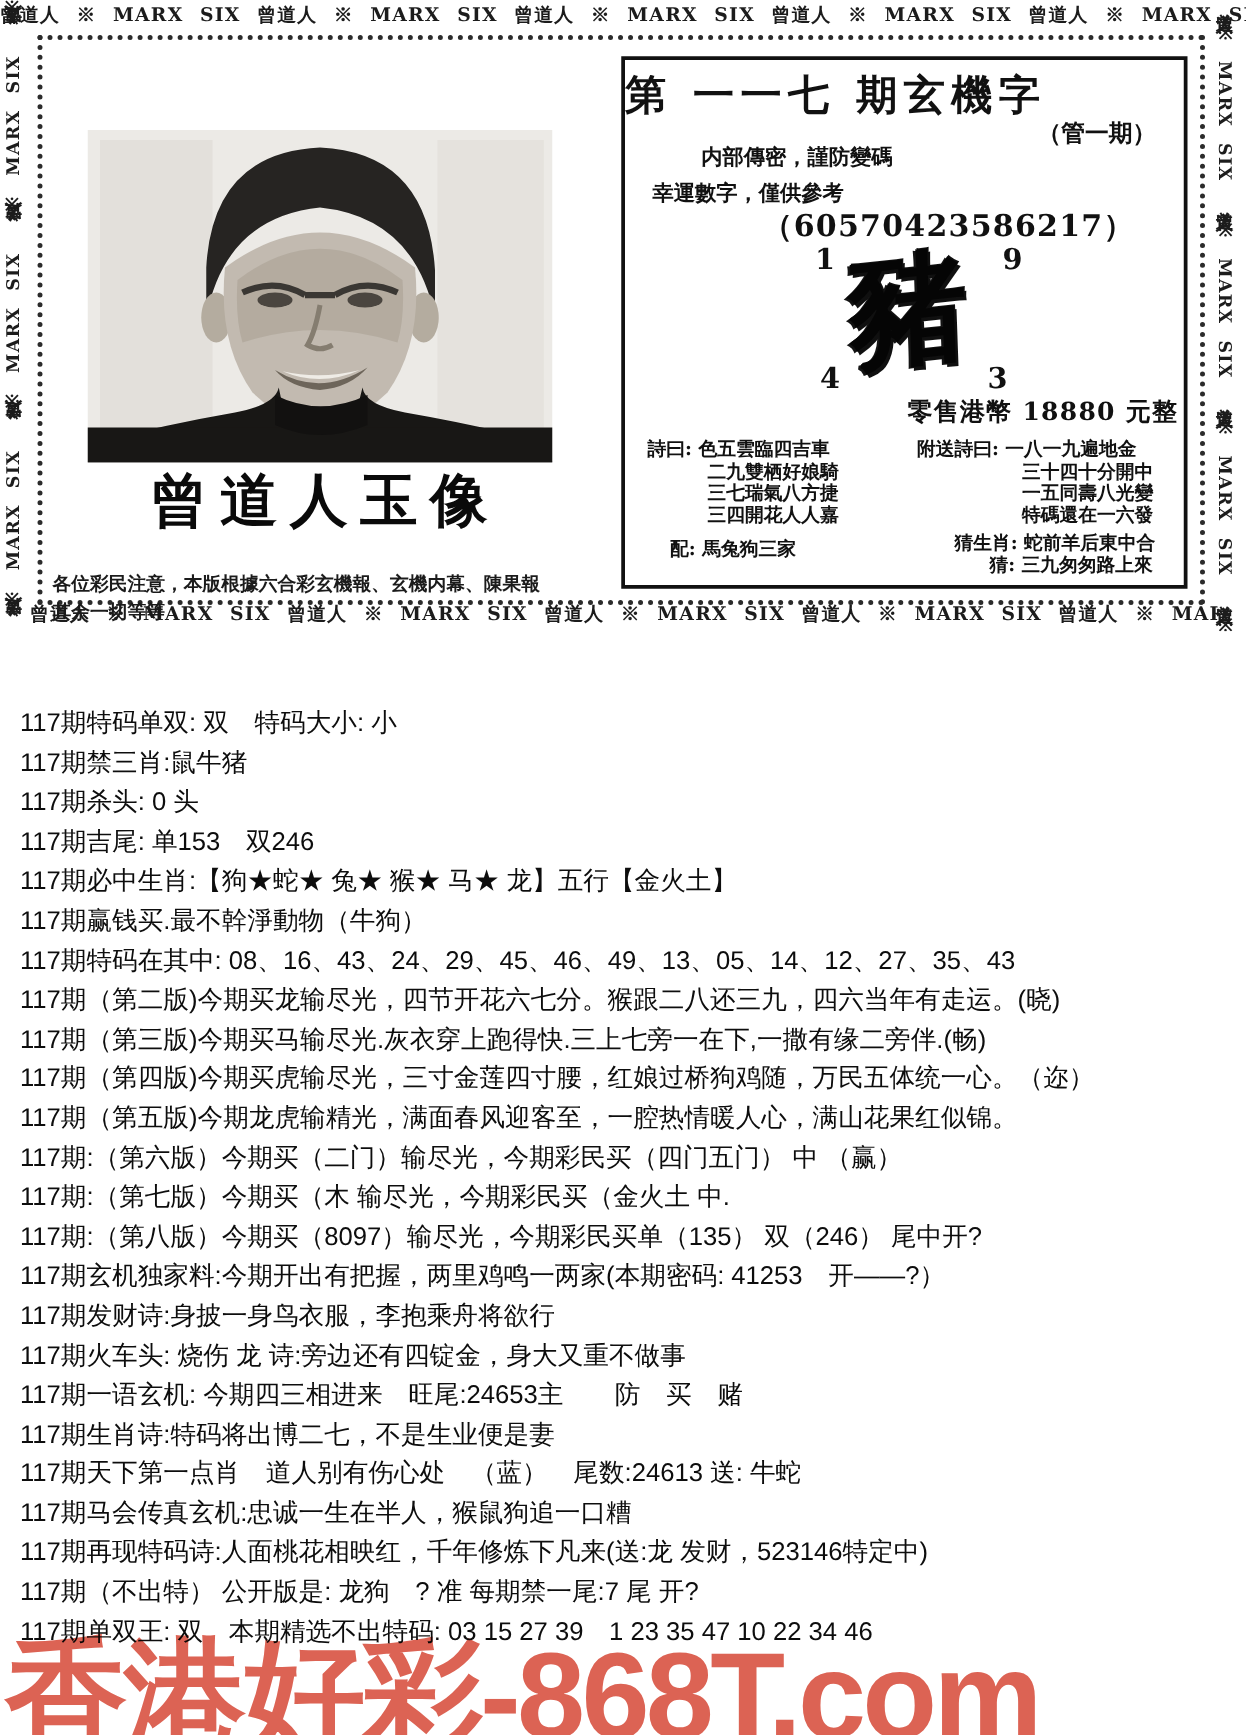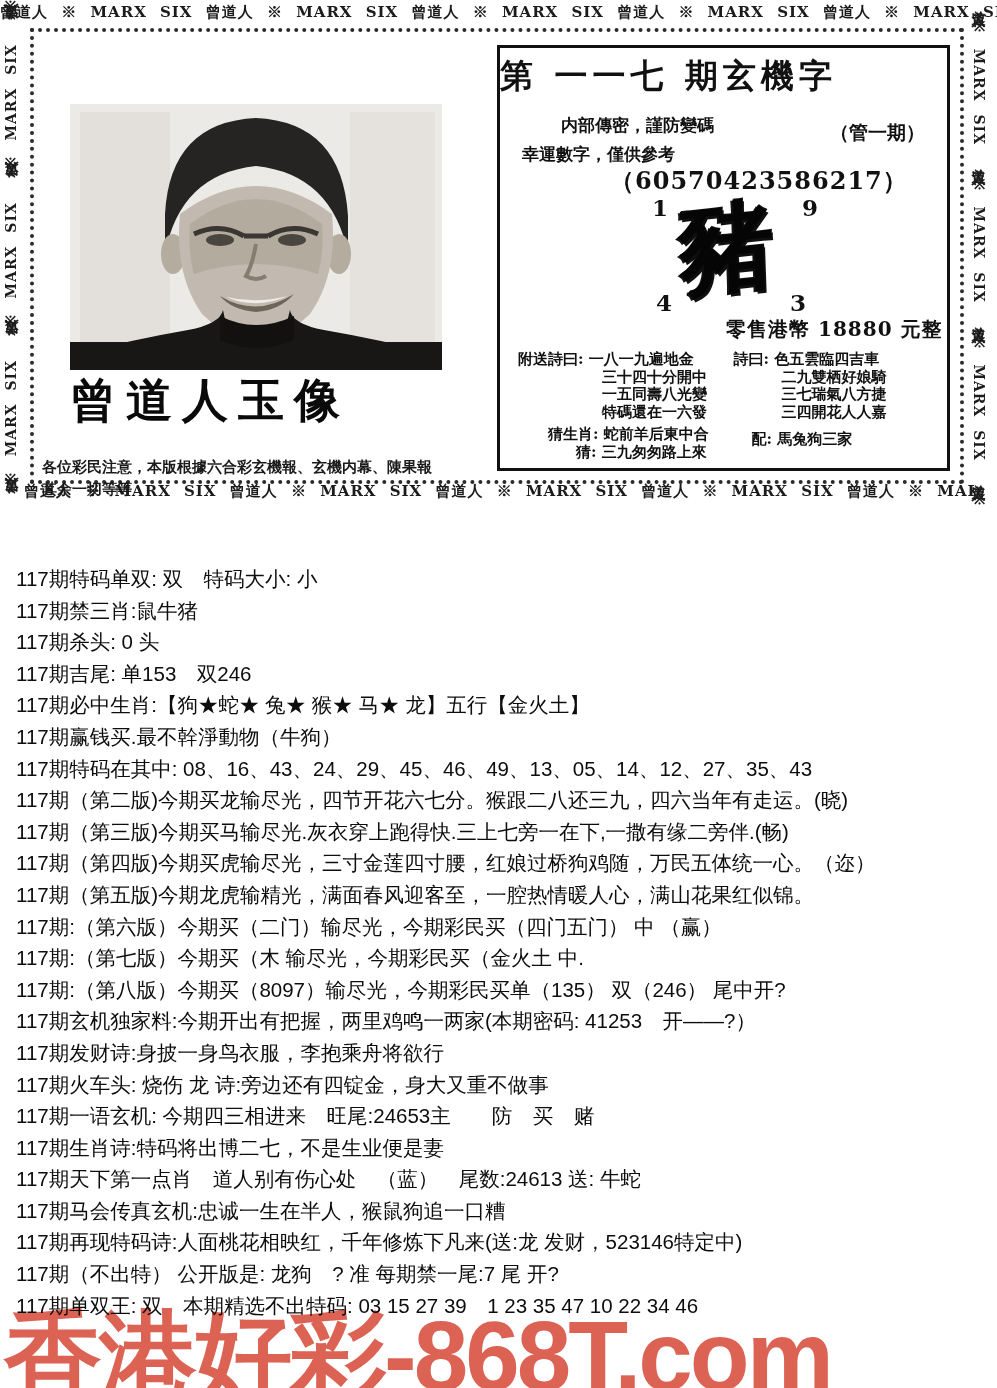--- a/index.html
+++ b/index.html
@@ -13,33 +13,33 @@
   .strip-bottom{top:482px;left:24px;width:950px;overflow:hidden;}
   .strip-vert{writing-mode:vertical-rl;height:505px;top:0;overflow:hidden;font-size:14px;}
   .strip-left{left:1px;transform:rotate(180deg);}
   .strip-right{left:970px;}
 
   .deco-box{position:absolute;left:30px;top:28px;width:926px;height:448px;
             border:4px dotted #2b2b2b;background:#fff;}
 
   
   .portrait{position:absolute;left:70px;top:104px;width:372px;height:266px;}
-  .portrait-caption{position:absolute;left:70px;top:370px;width:380px;
+  .portrait-caption{position:absolute;left:70px;top:370px;width:380px;text-align:center;
       font-family:"DejaVu Serif",serif;font-weight:900;font-size:46px;letter-spacing:10px;
       color:#0a0a0a;}
   .portrait-note{position:absolute;left:42px;top:456px;width:450px;font-size:15px;
       line-height:22px;font-family:"DejaVu Serif",serif;font-weight:bold;color:#1b1b1b;}
 
   
   .panel{position:absolute;left:497px;top:45px;width:447px;height:420px;border:3px solid #111;
          font-family:"DejaVu Serif",serif;color:#111;}
   .panel-title{position:absolute;top:6px;left:0;width:100%;
       font-size:33px;font-weight:900;letter-spacing:5px;}
   .panel-secret{position:absolute;top:66px;left:26px;font-size:17px;font-weight:bold;margin-left:35px;}
-  .panel-tag{position:absolute;top:72px;right:22px;font-size:19px;font-weight:bold;}
+  .panel-tag{position:absolute;top:46px;right:22px;font-size:19px;font-weight:bold;}
   .panel-lucky-line{position:absolute;top:95px;left:22px;font-size:17px;font-weight:bold;}
   .panel-lucky-numbers{position:absolute;top:117px;left:110px;font-size:24px;font-weight:bold;
       letter-spacing:1px;}
   .glyph-box{position:absolute;left:150px;top:152px;width:170px;height:112px;}
   .corner{position:absolute;font-size:23px;font-weight:900;}
   .corner.tl{left:2px;top:-6px;} .corner.tr{right:2px;top:-6px;}
   .corner.bl{left:6px;bottom:-4px;} .corner.br{right:14px;bottom:-4px;}
   .big-glyph{position:absolute;left:28px;top:-4px;font-size:96px;line-height:104px;
       font-weight:900;transform:rotate(-6deg) skewX(-4deg);color:#050505;
       text-shadow:2px 3px 0 #101010,-2px 1px 0 #141414,1px -1px 0 #101010;}
@@ -126,34 +126,34 @@
       <span class="corner tl">1</span>
       <span class="corner tr">9</span>
       <span class="corner bl">4</span>
       <span class="corner br">3</span>
       <span class="big-glyph">豬</span>
     </div>
 
     <div class="panel-price">零售港幣 18880 元整</div>
 
     <div class="poems">
+      <div class="poem-col poem-right">
+          <div>詩曰: 色五雲臨四吉車</div>
+          <div>二九雙栖好娘騎</div>
+          <div>三七瑞氣八方捷</div>
+          <div>三四開花人人嘉</div>
+          <div>配: 馬兔狗三家</div>
+        </div>
       <div class="poem-col poem-left">
           <div>附送詩曰: 一八一九遍地金</div>
           <div>三十四十分開中</div>
           <div>一五同壽八光變</div>
           <div>特碼還在一六發</div>
           <div>猜生肖: 蛇前羊后東中合</div>
           <div>猜: 三九匆匆路上來</div>
-        </div>
-      <div class="poem-col poem-right">
-          <div>詩曰: 色五雲臨四吉車</div>
-          <div>二九雙栖好娘騎</div>
-          <div>三七瑞氣八方捷</div>
-          <div>三四開花人人嘉</div>
-          <div>配: 馬兔狗三家</div>
         </div>
     </div>
   </div>
 
   <div class="body-list">
       <div>117期特码单双: 双　特码大小: 小</div>
       <div>117期禁三肖:鼠牛猪</div>
       <div>117期杀头: 0 头</div>
       <div>117期吉尾: 单153　双246</div>
       <div>117期必中生肖:【狗★蛇★ 兔★ 猴★ 马★ 龙】五行【金火土】</div>

